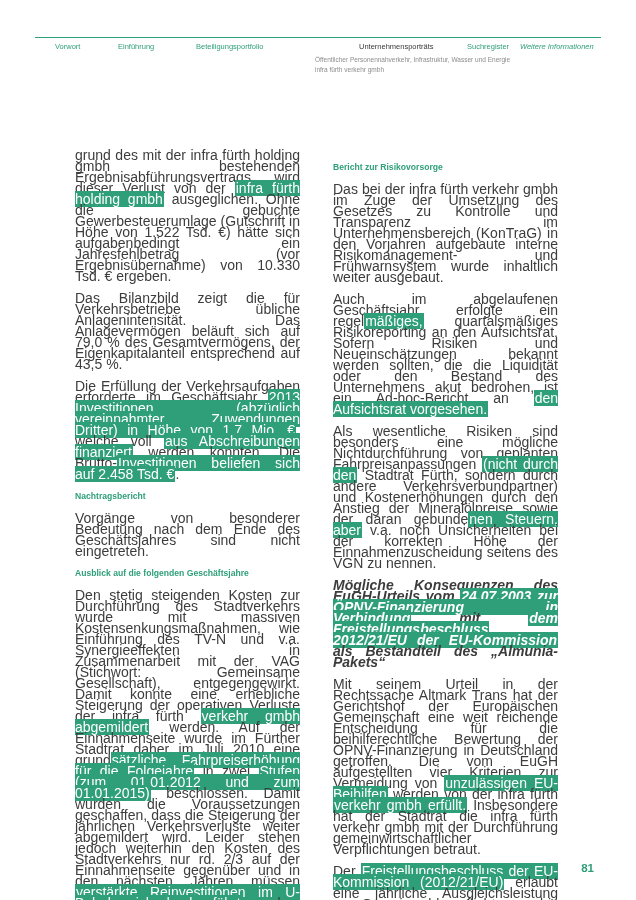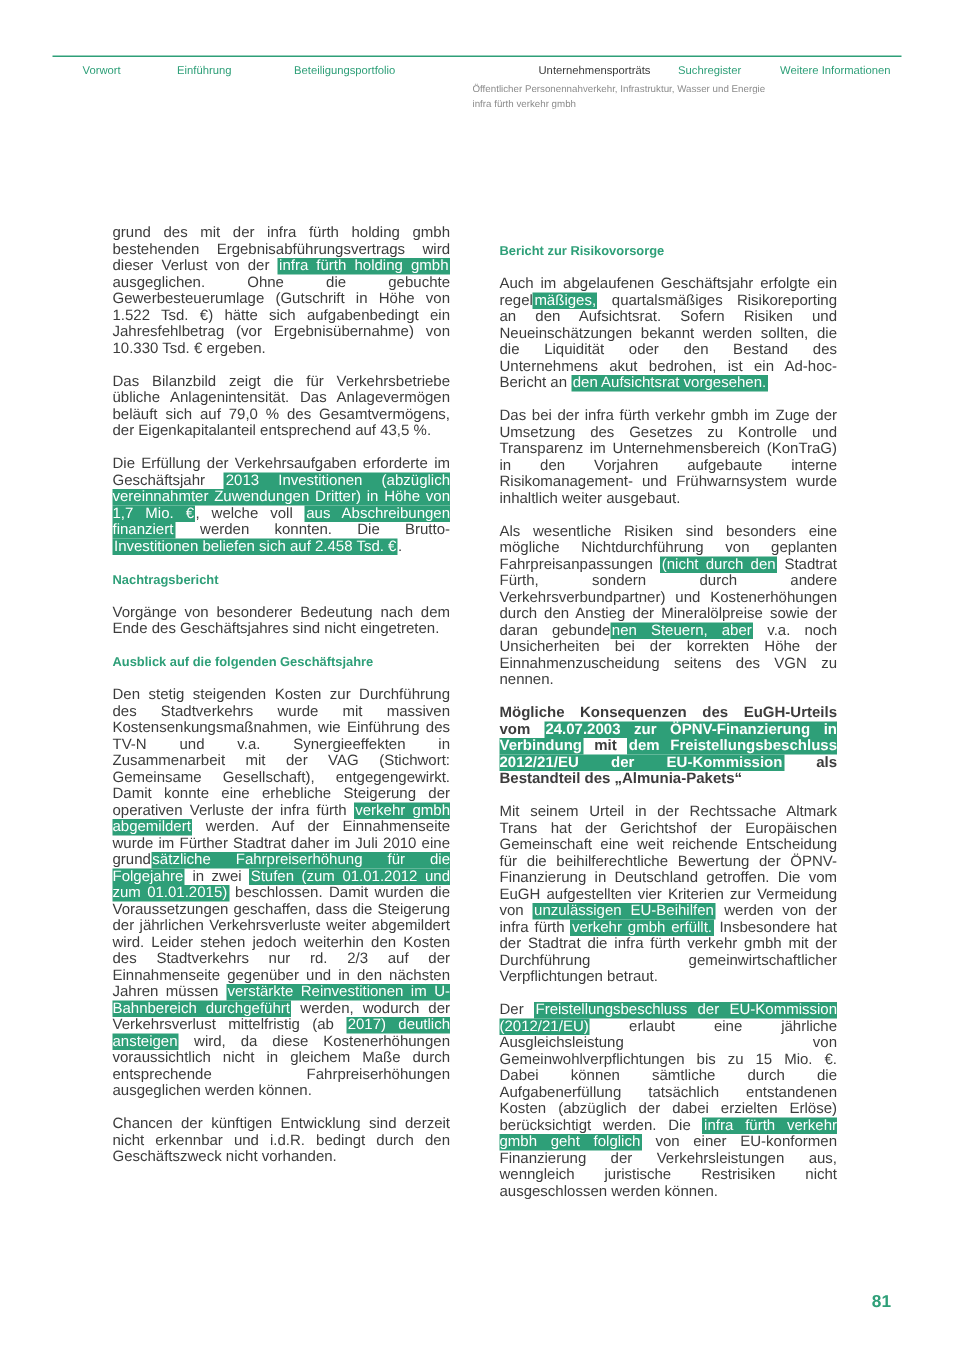--- a/index.html
+++ b/index.html
@@ -22,43 +22,43 @@
   .nav-item {
     position: absolute; top: 4px;
     font-size: 7.5px; line-height: 9px;
     color: var(--accent, #2e9f78);
     white-space: nowrap; cursor: pointer;
   }
   .nav-item:nth-child(1) { left: 20px; }
   .nav-item:nth-child(2) { left: 83px; }
   .nav-item:nth-child(3) { left: 161px; }
   .nav-item:nth-child(4) { left: 280px; padding-left: 44px; }
-  .nav-item:nth-child(5) { left: 397px; padding-left: 20px; }
-  .nav-item:nth-child(6) { left: 485px; }
+  .nav-item:nth-child(5) { left: 412px; padding-left: 20px; }
+  .nav-item:nth-child(6) { left: 485px; font-style: italic; }
   .nav-item.active { color: #3a3a3a; }
 
   
   .breadcrumb {
     position: absolute; left: 315px; top: 55px;
     font-size: 6.5px; line-height: 9.5px;
     color: var(--muted, #8c8c8c);
   }
 
   
   .content {
     position: absolute; top: 150px; left: 75px; width: 483px;
     display: flex; gap: 33px;
   }
   .column { width: 225px; }
   .para {
-    font-size: 10px; line-height: 11px;
+    font-size: 14px; line-height: 11px;
     text-align: justify;
     margin-bottom: 11px;
   }
-  .para.bold { font-weight: bold; }
+  .para.bold { font-weight: bold; font-style: italic; }
   .col-heading {
     font-size: 8.6px; line-height: 11px;
     font-weight: bold;
     color: var(--accent, #2e9f78);
     margin: 3px 0 11px 0;
   }
   .column > .col-heading:first-child { margin-top: 12px; }
   .hl {
     background: var(--accent, #2e9f78);
     color: #ffffff;
@@ -96,22 +96,22 @@
         <p class="para">Das Bilanzbild zeigt die für Verkehrsbetriebe übliche Anlagenintensität. Das Anlagevermögen beläuft sich auf 79,0 % des Gesamtvermögens, der Eigenkapitalanteil entsprechend auf 43,5 %.</p>
         <p class="para">Die Erfüllung der Verkehrsaufgaben erforderte im Geschäftsjahr <span class="hl">2013 Investitionen (abzüglich vereinnahmter Zuwendungen Dritter) in Höhe von 1,7 Mio. €</span>, welche voll <span class="hl">aus Abschreibungen finanziert</span> werden konnten. Die Brutto-<span class="hl">Investitionen beliefen sich auf 2.458 Tsd. €</span>.</p>
         <h3 class="col-heading">Nachtragsbericht</h3>
         <p class="para">Vorgänge von besonderer Bedeutung nach dem Ende des Geschäftsjahres sind nicht eingetreten.</p>
         <h3 class="col-heading">Ausblick auf die folgenden Geschäftsjahre</h3>
         <p class="para">Den stetig steigenden Kosten zur Durchführung des Stadtverkehrs wurde mit massiven Kostensenkungsmaßnahmen, wie Einführung des TV-N und v.a. Synergieeffekten in Zusammenarbeit mit der VAG (Stichwort: Gemeinsame Gesellschaft), entgegengewirkt. Damit konnte eine erhebliche Steigerung der operativen Verluste der infra fürth <span class="hl">verkehr gmbh abgemildert</span> werden. Auf der Einnahmenseite wurde im Fürther Stadtrat daher im Juli 2010 eine grund<span class="hl">sätzliche Fahrpreiserhöhung für die Folgejahre</span> in zwei <span class="hl">Stufen (zum 01.01.2012 und zum 01.01.2015)</span> beschlossen. Damit wurden die Voraussetzungen geschaffen, dass die Steigerung der jährlichen Verkehrsverluste weiter abgemildert wird. Leider stehen jedoch weiterhin den Kosten des Stadtverkehrs nur rd. 2/3 auf der Einnahmenseite gegenüber und in den nächsten Jahren müssen <span class="hl">verstärkte Reinvestitionen im U-Bahnbereich durchgeführt</span> werden, wodurch der Verkehrsverlust mittelfristig (ab <span class="hl">2017) deutlich ansteigen</span> wird, da diese Kostenerhöhungen voraussichtlich nicht in gleichem Maße durch entsprechende Fahrpreiserhöhungen ausgeglichen werden können.</p>
         <p class="para">Chancen der künftigen Entwicklung sind derzeit nicht erkennbar und i.d.R. bedingt durch den Geschäftszweck nicht vorhanden.</p>
       </div>
     <div class="column" id="right-column">
         <h3 class="col-heading">Bericht zur Risikovorsorge</h3>
+        <p class="para">Das bei der infra fürth verkehr gmbh im Zuge der Umsetzung des Gesetzes zu Kontrolle und Transparenz im Unternehmensbereich (KonTraG) in den Vorjahren aufgebaute interne Risikomanagement- und Frühwarnsystem wurde inhaltlich weiter ausgebaut.</p>
         <p class="para">Auch im abgelaufenen Geschäftsjahr erfolgte ein regel<span class="hl">mäßiges,</span> quartalsmäßiges Risikoreporting an den Aufsichtsrat. Sofern Risiken und Neueinschätzungen bekannt werden sollten, die die Liquidität oder den Bestand des Unternehmens akut bedrohen, ist ein Ad-hoc-Bericht an <span class="hl">den Aufsichtsrat vorgesehen.</span></p>
-        <p class="para">Das bei der infra fürth verkehr gmbh im Zuge der Umsetzung des Gesetzes zu Kontrolle und Transparenz im Unternehmensbereich (KonTraG) in den Vorjahren aufgebaute interne Risikomanagement- und Frühwarnsystem wurde inhaltlich weiter ausgebaut.</p>
         <p class="para">Als wesentliche Risiken sind besonders eine mögliche Nichtdurchführung von geplanten Fahrpreisanpassungen <span class="hl">(nicht durch den</span> Stadtrat Fürth, sondern durch andere Verkehrsverbundpartner) und Kostenerhöhungen durch den Anstieg der Mineralölpreise sowie der daran gebunde<span class="hl">nen Steuern, aber</span> v.a. noch Unsicherheiten bei der korrekten Höhe der Einnahmenzuscheidung seitens des VGN zu nennen.</p>
         <p class="para bold">Mögliche Konsequenzen des EuGH-Urteils vom <span class="hl">24.07.2003 zur ÖPNV-Finanzierung in Verbindung</span> mit <span class="hl">dem Freistellungsbeschluss 2012/21/EU der EU-Kommission</span> als Bestandteil des „Almunia-Pakets“</p>
         <p class="para">Mit seinem Urteil in der Rechtssache Altmark Trans hat der Gerichtshof der Europäischen Gemeinschaft eine weit reichende Entscheidung für die beihilferechtliche Bewertung der ÖPNV-Finanzierung in Deutschland getroffen. Die vom EuGH aufgestellten vier Kriterien zur Vermeidung von <span class="hl">unzulässigen EU-Beihilfen</span> werden von der infra fürth <span class="hl">verkehr gmbh erfüllt.</span> Insbesondere hat der Stadtrat die infra fürth verkehr gmbh mit der Durchführung gemeinwirtschaftlicher Verpflichtungen betraut.</p>
         <p class="para">Der <span class="hl">Freistellungsbeschluss der EU-Kommission (2012/21/EU)</span> erlaubt eine jährliche Ausgleichsleistung von Gemeinwohlverpflichtungen bis zu 15 Mio. €. Dabei können sämtliche durch die Aufgabenerfüllung tatsächlich entstandenen Kosten (abzüglich der dabei erzielten Erlöse) berücksichtigt werden. Die <span class="hl">infra fürth verkehr gmbh geht folglich</span> von einer EU-konformen Finanzierung der Verkehrsleistungen aus, wenngleich juristische Restrisiken nicht ausgeschlossen werden können.</p>
       </div>
   </div>
 
   <div class="page-number">81</div>
 
 </div>

